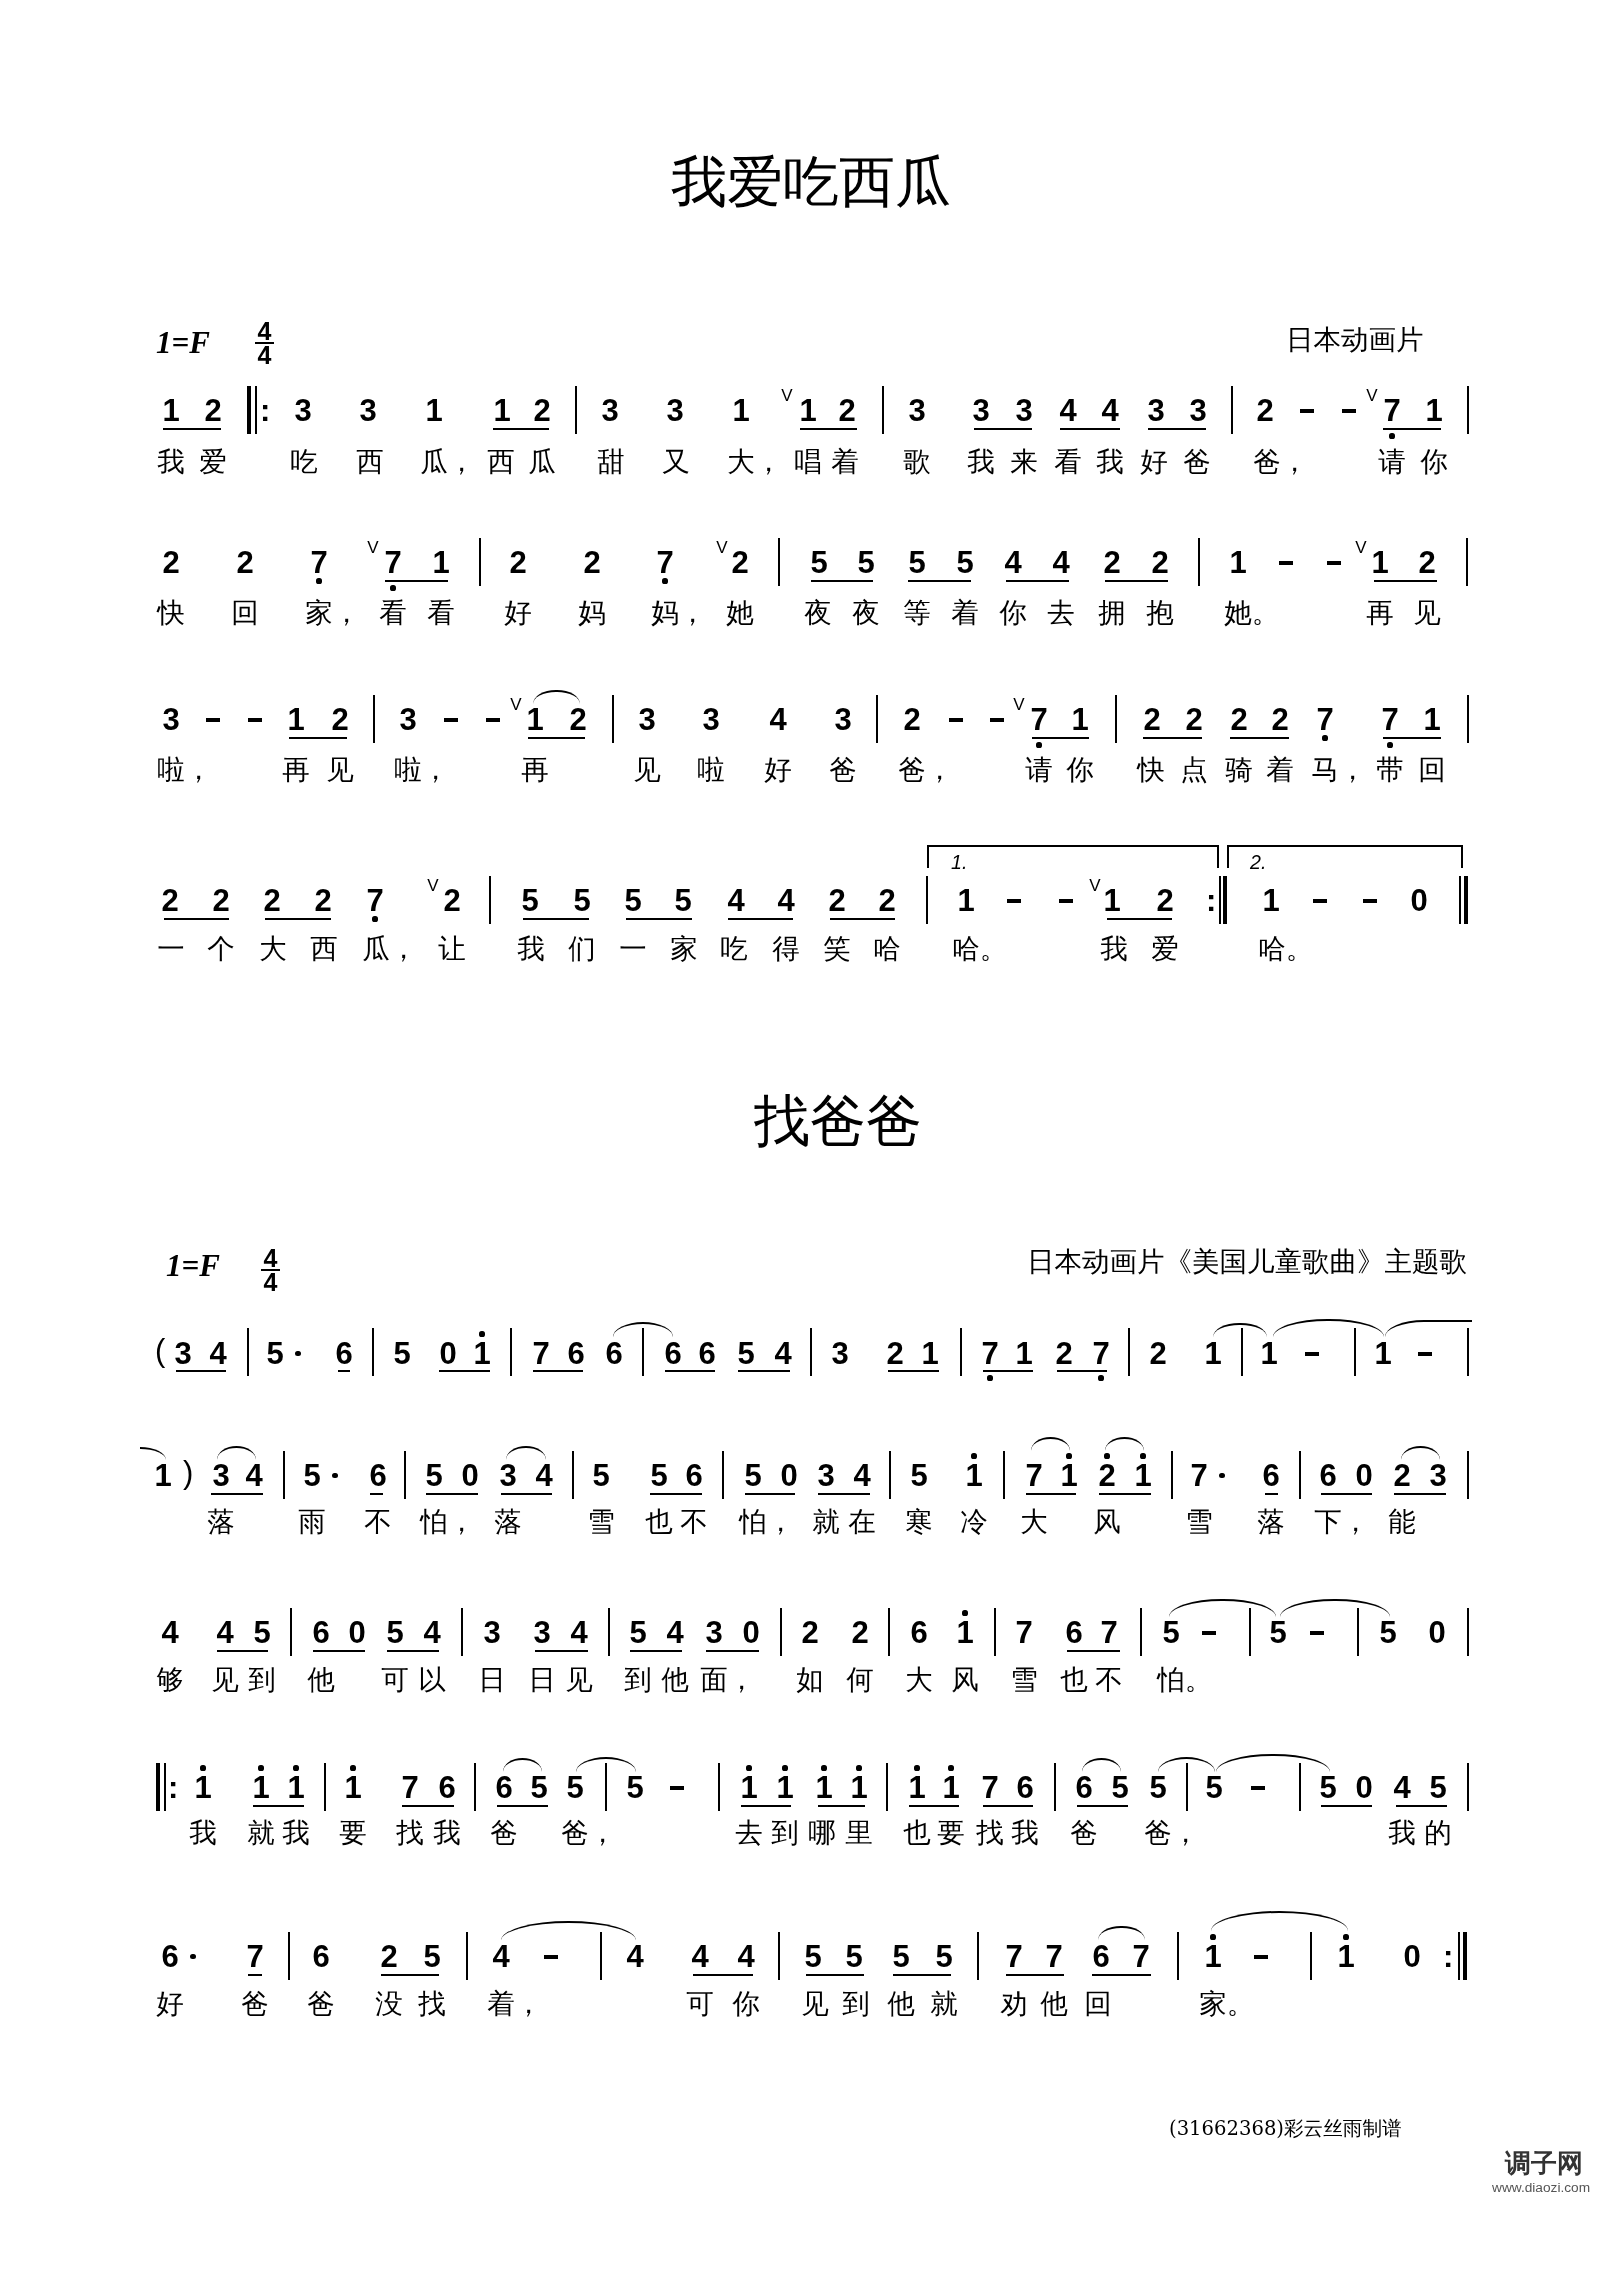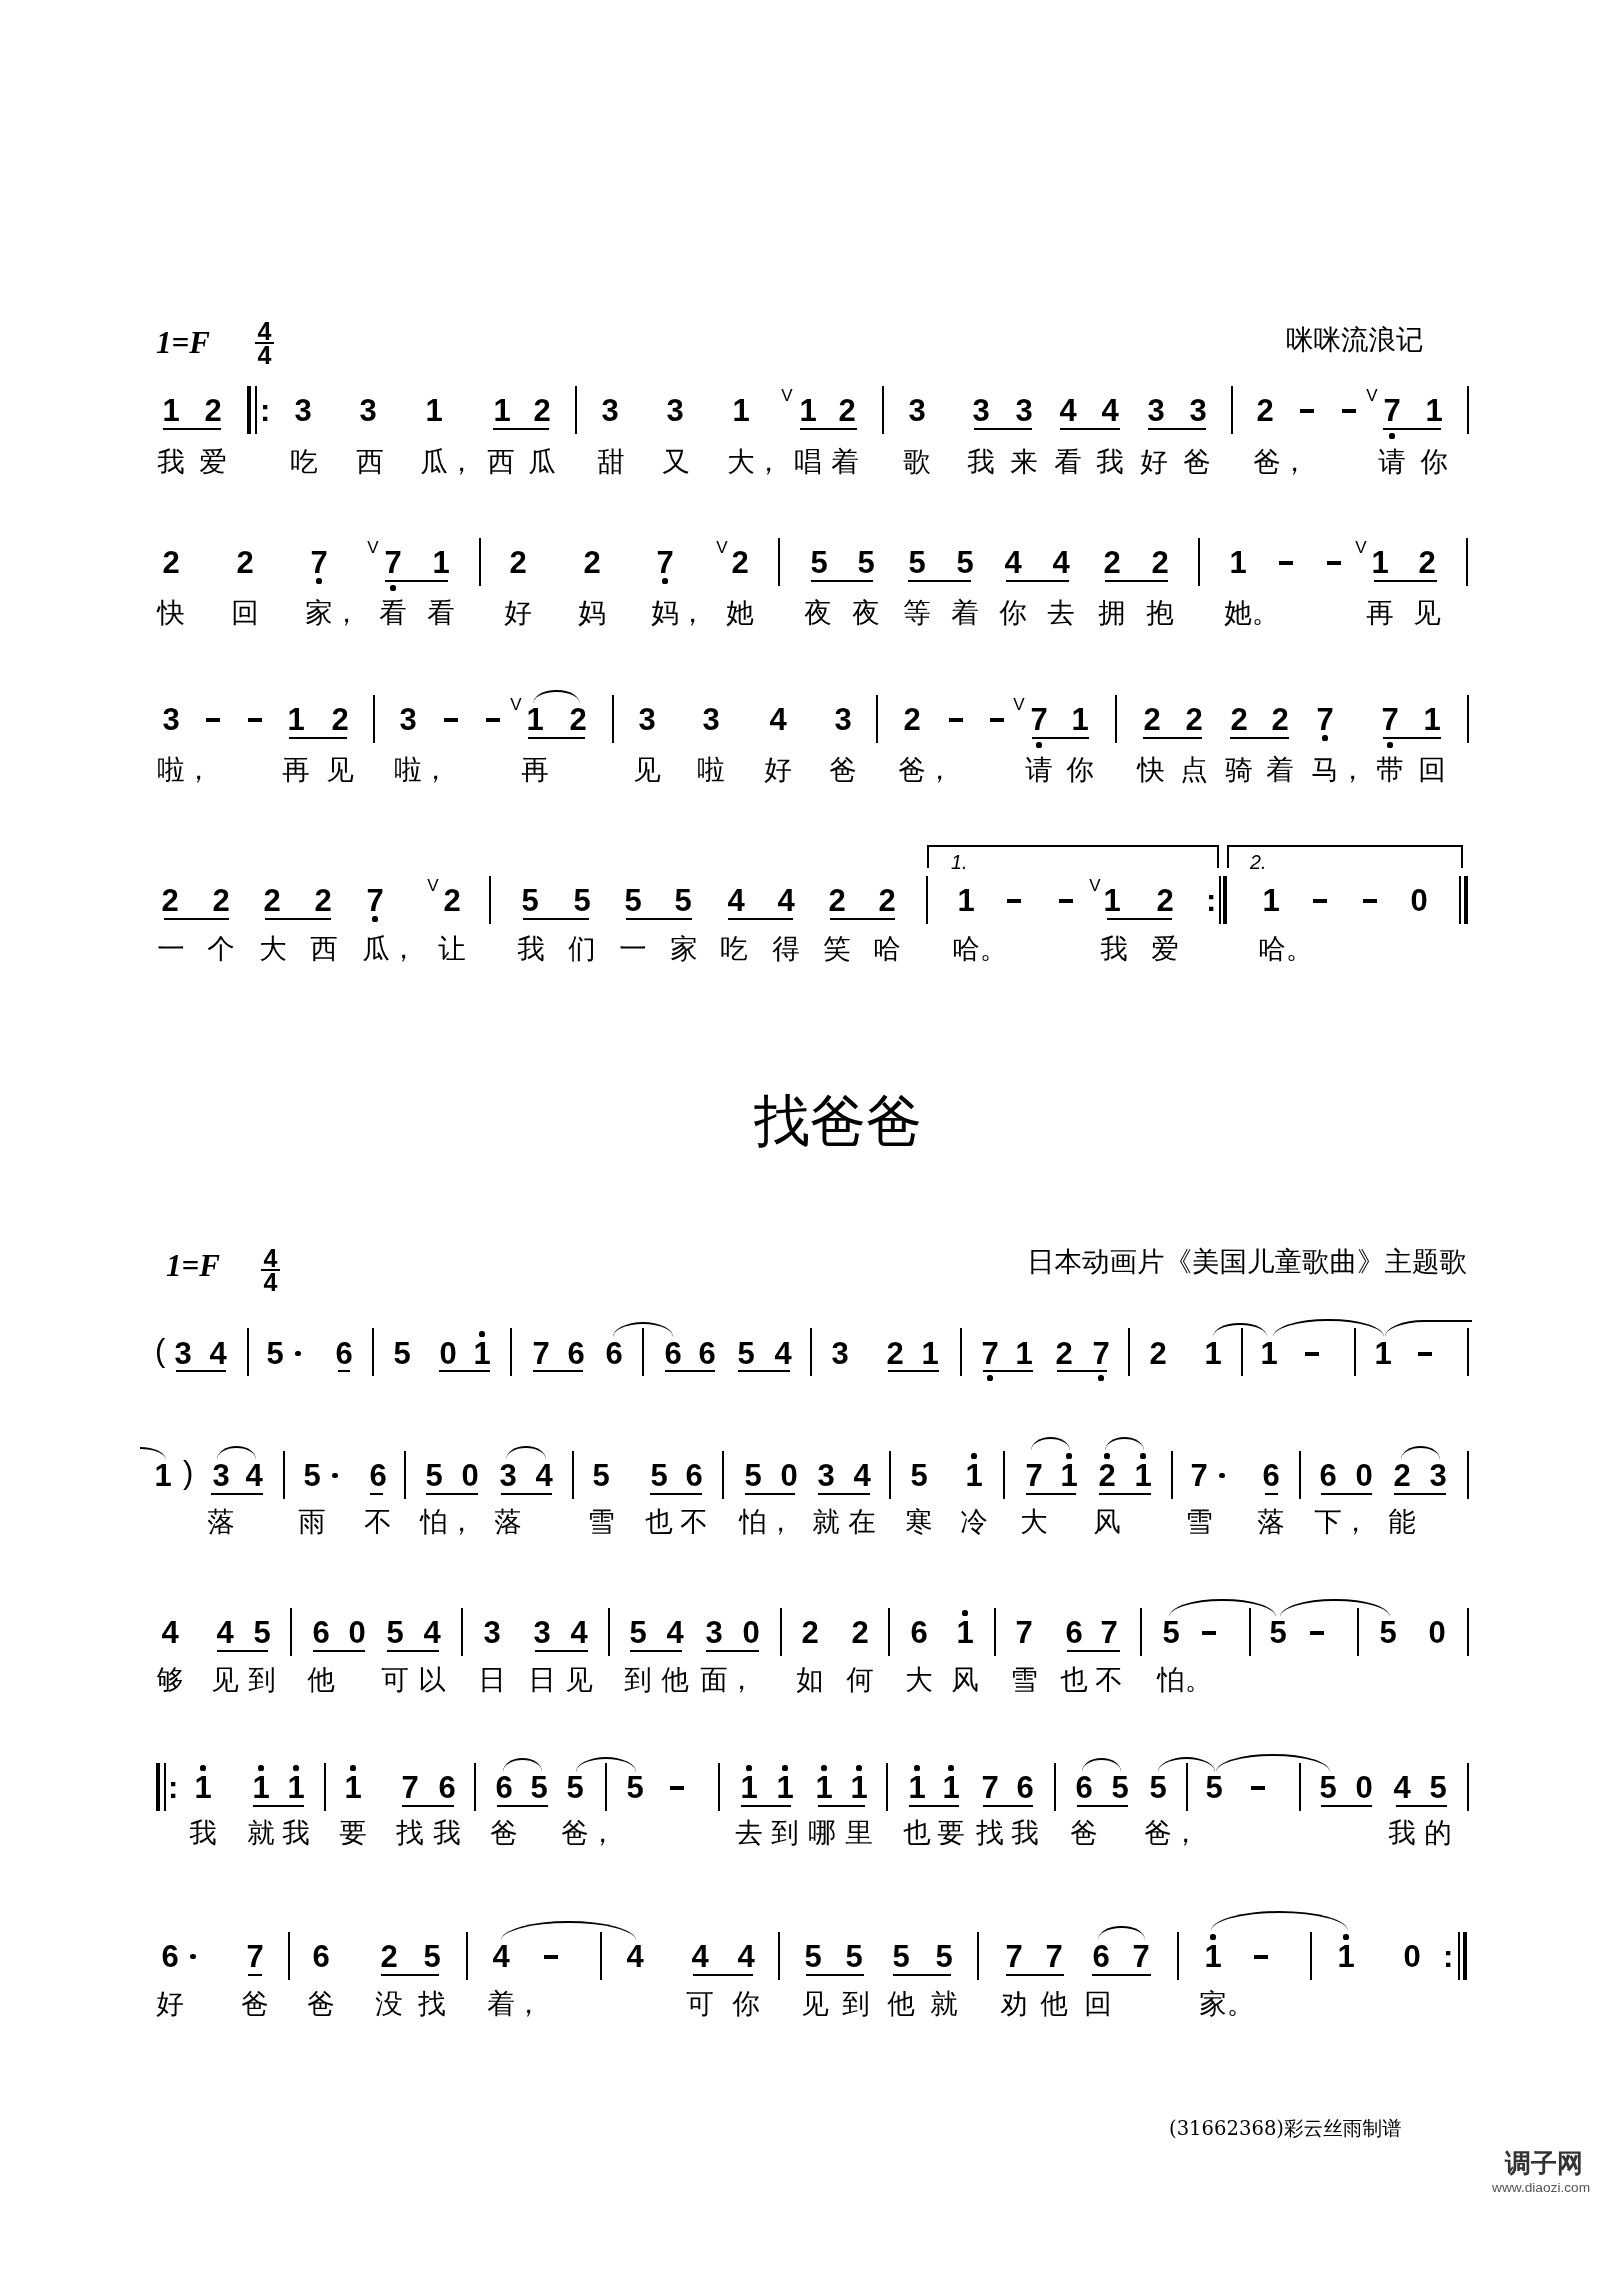--- a/index.html
+++ b/index.html
@@ -80,27 +80,28 @@
   .wm-url {
     position: absolute; white-space: nowrap; color: #555;
     font-family: "Liberation Sans", sans-serif; font-size: 13.7px; line-height: 15.7px;
   }
 </style>
 </head>
 <body>
 
 <div id="score-page">
 
+  <div class="song-title" style="left:811px;top:149px;">我爱吃西瓜</div>
   <div class="key-sig" style="left:156px;top:327px;">1=F</div>
   <div class="time-sig" style="left:254px;top:320px;">
     <div>4</div>
     <div class="frac-line"></div>
     <div>4</div>
   </div>
-  <div class="attribution" style="left:1286px;top:323px;">咪咪流浪记</div>
+  <div class="attribution" style="left:1286px;top:323px;">日本动画片</div>
 
   <div class="song-title" style="left:838px;top:1088px;">找爸爸</div>
   <div class="key-sig" style="left:166px;top:1250px;">1=F</div>
   <div class="time-sig" style="left:260px;top:1247px;">
     <div>4</div>
     <div class="frac-line"></div>
     <div>4</div>
   </div>
   <div class="attribution" style="left:1027px;top:1245px;">日本动画片《美国儿童歌曲》主题歌</div>
 

